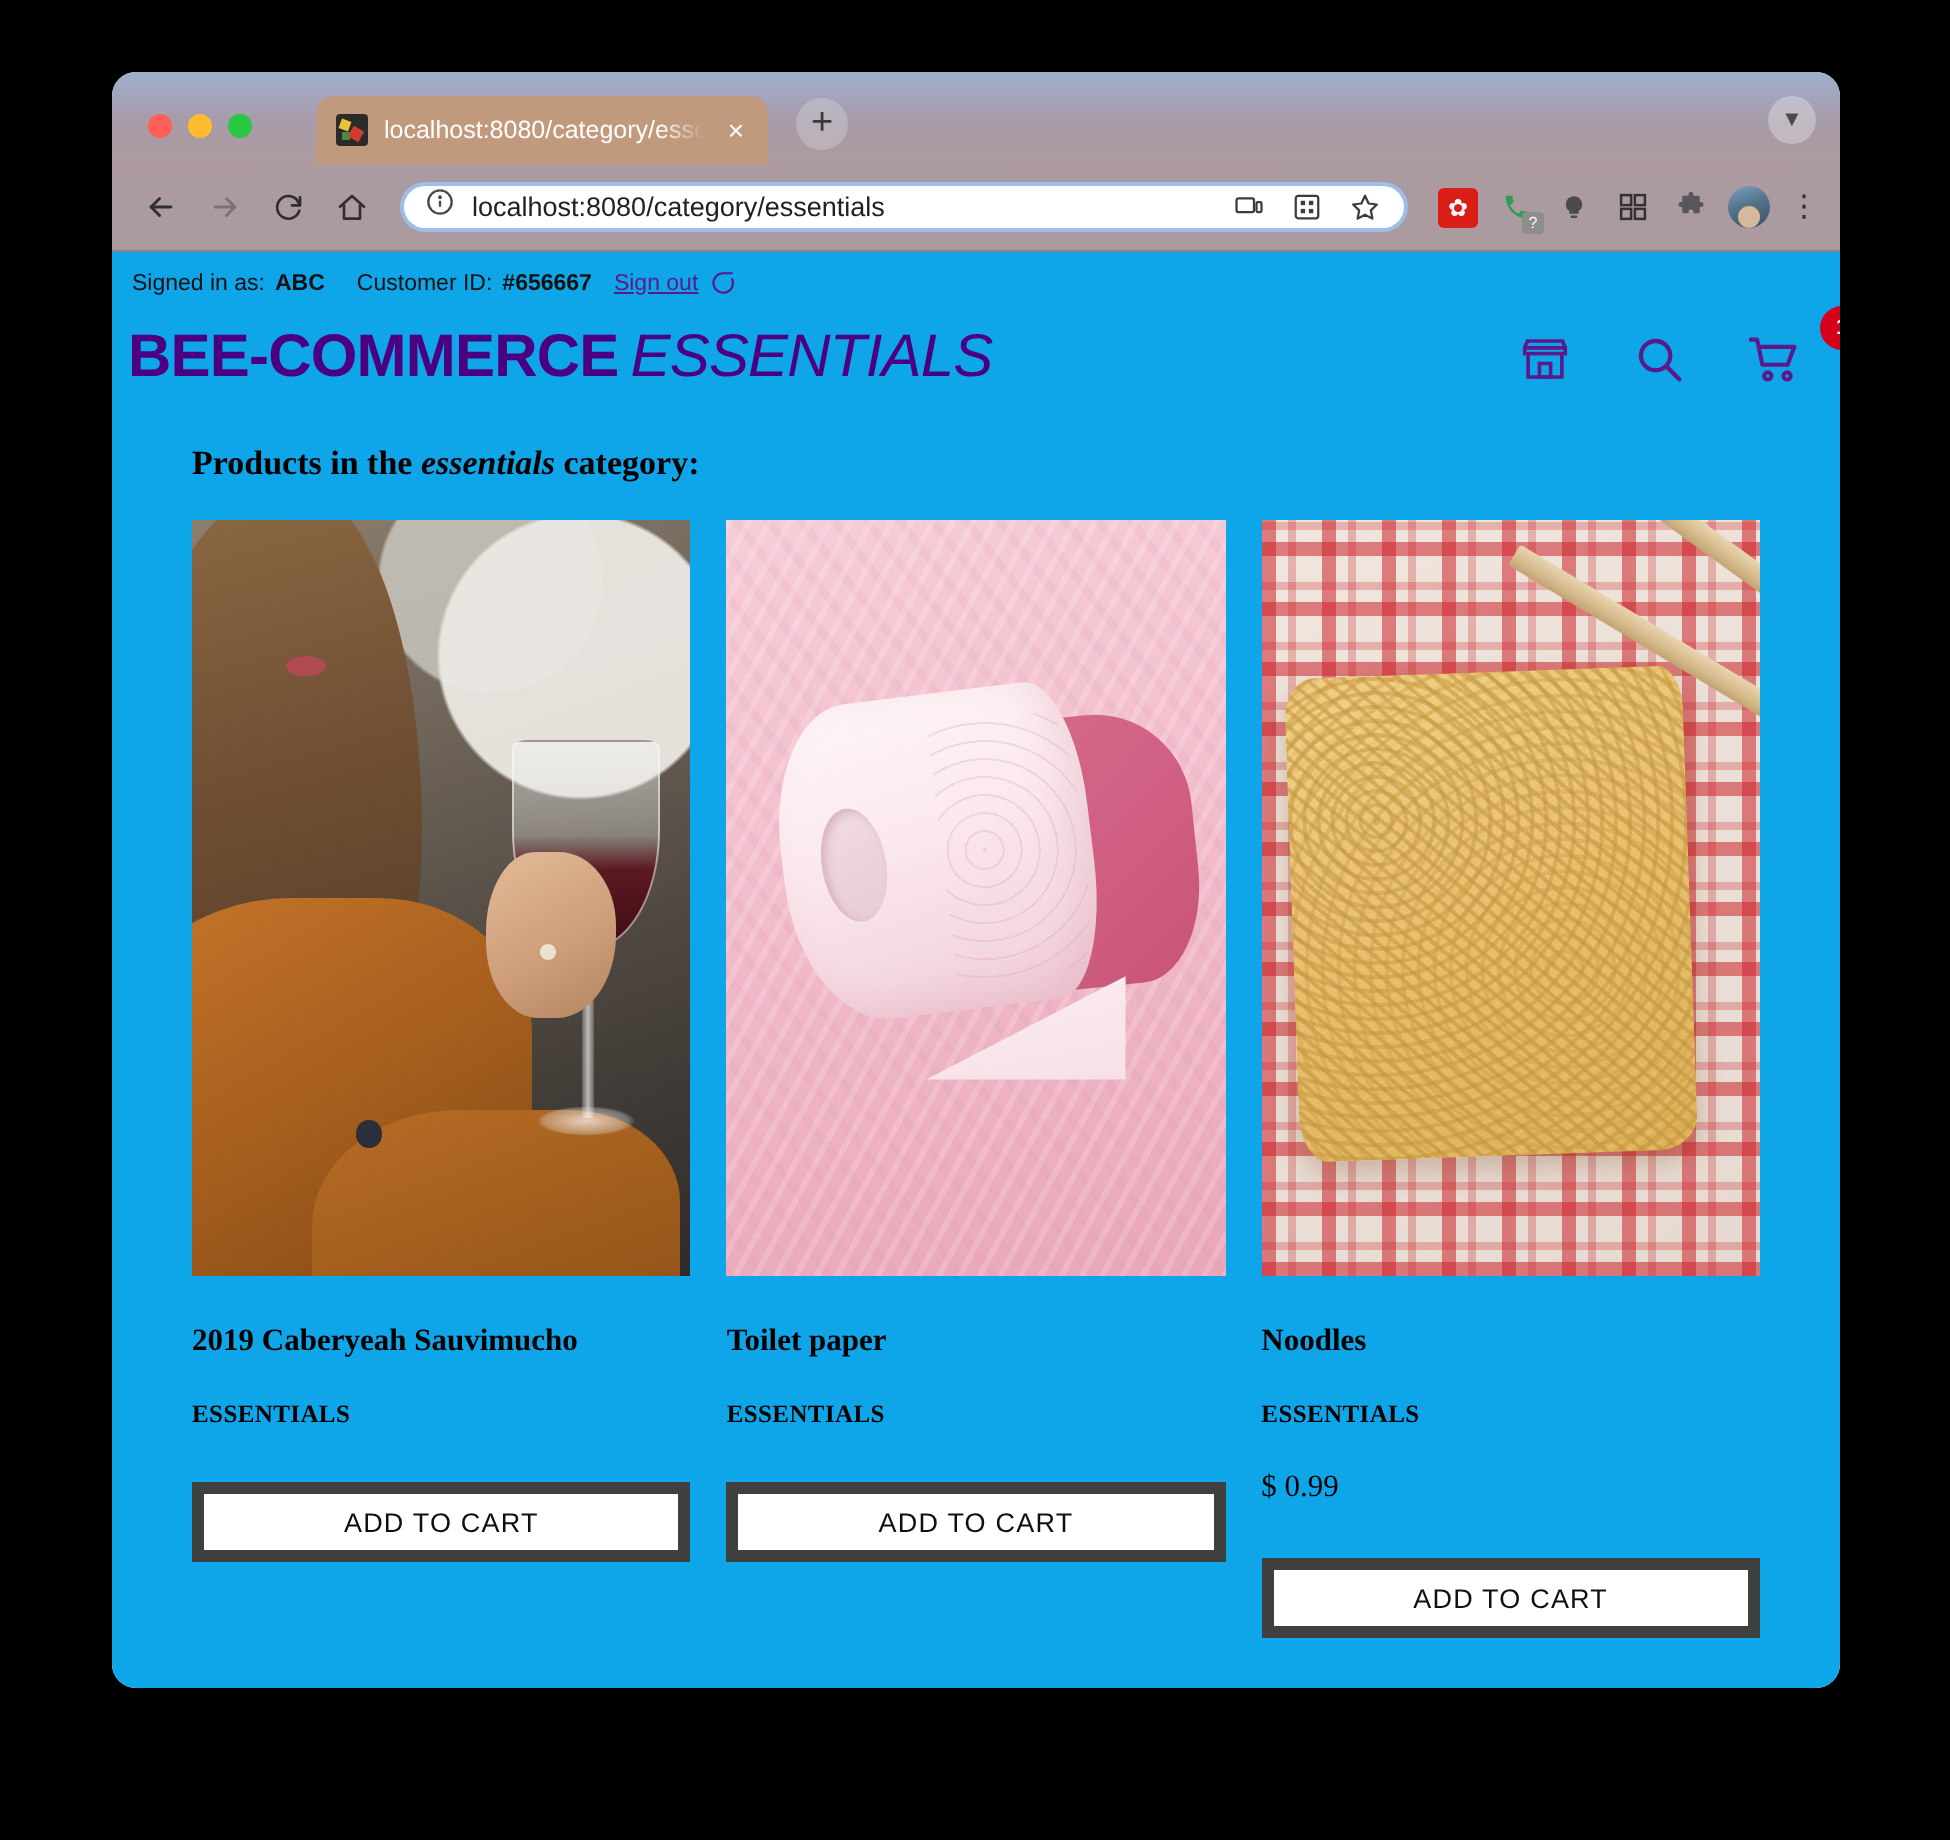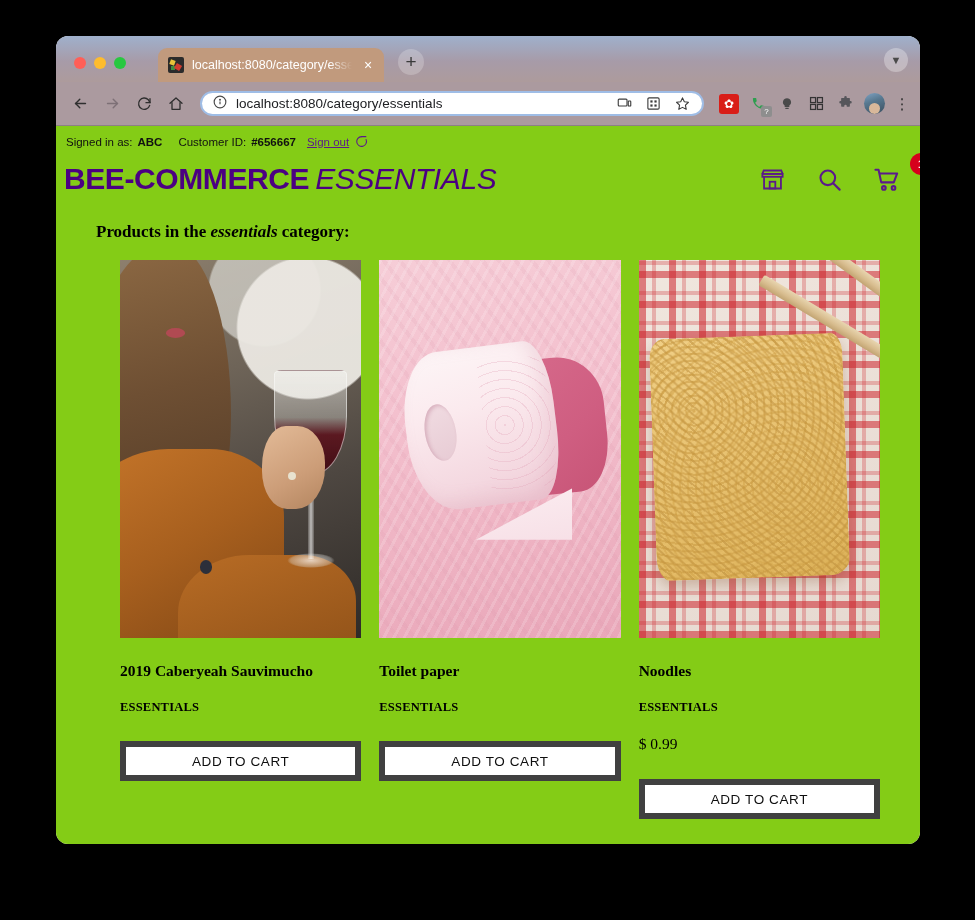--- a/index.html
+++ b/index.html
@@ -180,21 +180,21 @@
   .avatar::after{
     content:""; position:absolute; left:5px; top:10px;
     width:11px; height:11px; border-radius:50%;
     background:#d8b89a;
   }
   .menu-dots { width: 16px; color: #2f2f2f; font-size: 15px; text-align: center; line-height: 16px; letter-spacing:0; }
 
   
   .viewport {
     height: 718px;
-    background: #84cc16;
+    background: #0ea5e9;
     overflow: hidden;
     position: relative;
   }
 
   
   .signin-bar {
     padding: 9px 0 6px 10px;
     font-size: 11.5px;
     color: #111111;
     display: flex;
@@ -249,21 +249,20 @@
     color: #000;
     padding: 16px 0 18px 0;
     font-weight: bold;
   }
   .catalog-heading em { font-style: italic; }
 
   .product-grid {
     display: grid;
     grid-template-columns: repeat(3, 1fr);
     column-gap: 18px;
-    margin-left: 24px;
   }
   .product-card { display: flex; flex-direction: column; }
   .product-image {
     height: 378px;
     width: 100%;
     position: relative;
     overflow: hidden;
     background: #ddd;
   }
 

